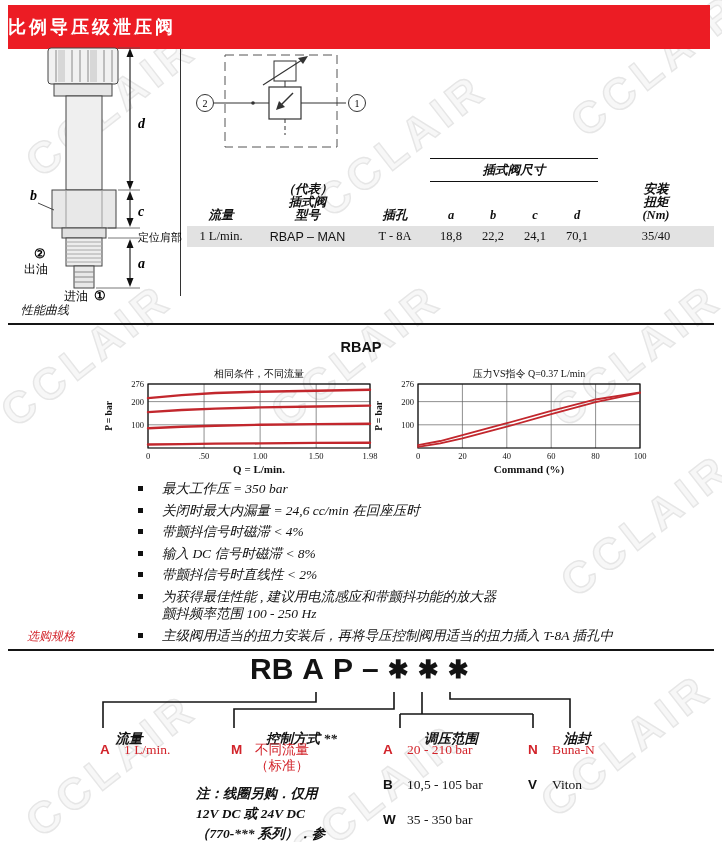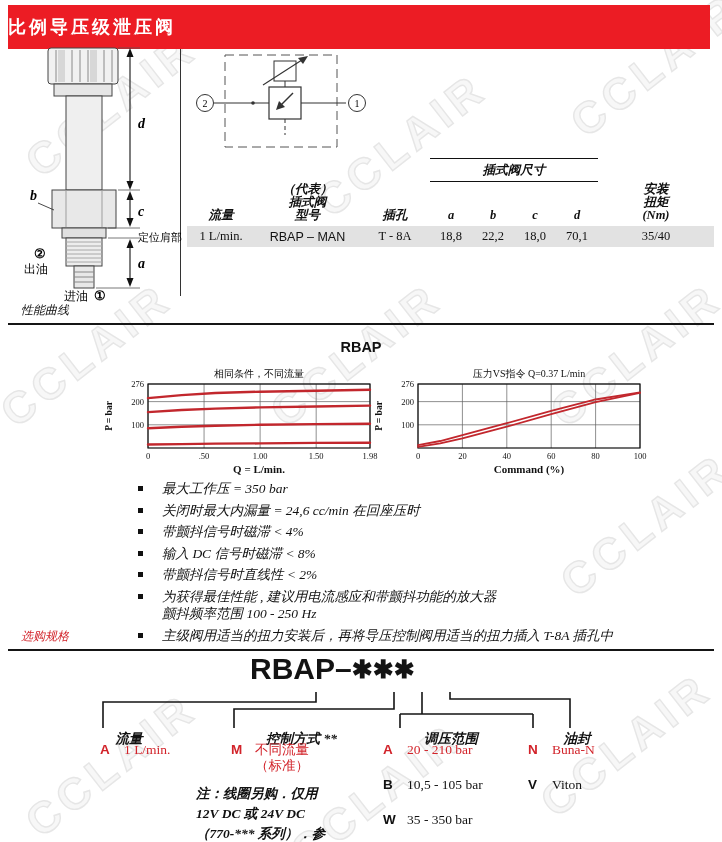--- a/index.html
+++ b/index.html
@@ -43,35 +43,35 @@
     display:flex;align-items:flex-end;justify-content:center;text-align:center;
     white-space:pre-line;padding-bottom:4px;
   }
   .spec-table .td{
     background:var(--rowbg,#e2e2e2);font-size:12.5px;text-align:center;
     display:flex;align-items:center;justify-content:center;
   }
   .spec-table .td.model{font-family:"Liberation Sans",sans-serif;font-weight:normal;}
   
   .sec{position:absolute;left:21px;font-style:italic;font-weight:normal;font-size:12px;z-index:2;}
-  .sec.redsec{color:var(--redtext,#d2232a);}
+  .sec.redsec{color:var(--redtext,#d2232a);margin-left:6px;}
   .rule{position:absolute;left:8px;width:706px;height:2px;background:#151515;z-index:2;}
   .family-title{
     position:absolute;left:0;top:339px;width:722px;text-align:center;z-index:2;
     font-family:"Liberation Sans",sans-serif;font-weight:bold;font-size:14.5px;
   }
   .chart{position:absolute;width:280px;height:112px;z-index:2;}
   
   .bullets{position:absolute;left:122px;top:464px;width:585px;margin:16px;padding:0;list-style:none;z-index:2;font-style:italic;}
   .bullets li{display:flex;margin-bottom:4px;font-size:13.5px;line-height:17.5px;}
   .bullets .sq{width:5px;height:5px;background:#111;margin:6px 19px 0 0;flex:none;}
   .bullets .bt{white-space:pre-line;}
   
   .model-code{
-    position:absolute;left:250px;top:652px;display:flex;align-items:flex-start;z-index:2;
+    position:absolute;left:250px;top:652px;display:flex;gap:9px;align-items:flex-start;z-index:2;
     font-family:"Liberation Sans",sans-serif;font-weight:bold;font-size:30px;color:#131313;
   }
   .model-code .star{font-size:25px;margin-top:3px;}
   .connector{position:absolute;left:0;top:688px;width:722px;height:44px;z-index:1;}
   .cat{
     position:absolute;top:730px;font-style:italic;font-weight:bold;font-size:13.5px;
     text-align:center;z-index:2;
   }
   .opt{position:absolute;display:flex;font-size:13.5px;z-index:2;}
   .opt .code{font-family:"Liberation Sans",sans-serif;font-weight:bold;width:24px;flex:none;}
@@ -190,21 +190,21 @@
   <div class="th">c</div>
   <div class="th">d</div>
   <div class="th">安装
 扭矩
 (Nm)</div>
   <div class="td">1 L/min.</div>
   <div class="td model">RBAP – MAN</div>
   <div class="td">T - 8A</div>
   <div class="td">18,8</div>
   <div class="td">22,2</div>
-  <div class="td">18,0</div>
+  <div class="td">24,1</div>
   <div class="td">70,1</div>
   <div class="td">35/40</div>
 </div>
 
 <div class="sec" style="top:302px">性能曲线</div>
 <div class="rule" style="top:323px"></div>
 <div class="family-title">RBAP</div>
 
 <svg class="chart" style="left:98px;top:368px" viewBox="0 0 280 112">
     <line x1="50" y1="16" x2="50" y2="80" stroke="#606060" stroke-width="0.7"></line>

